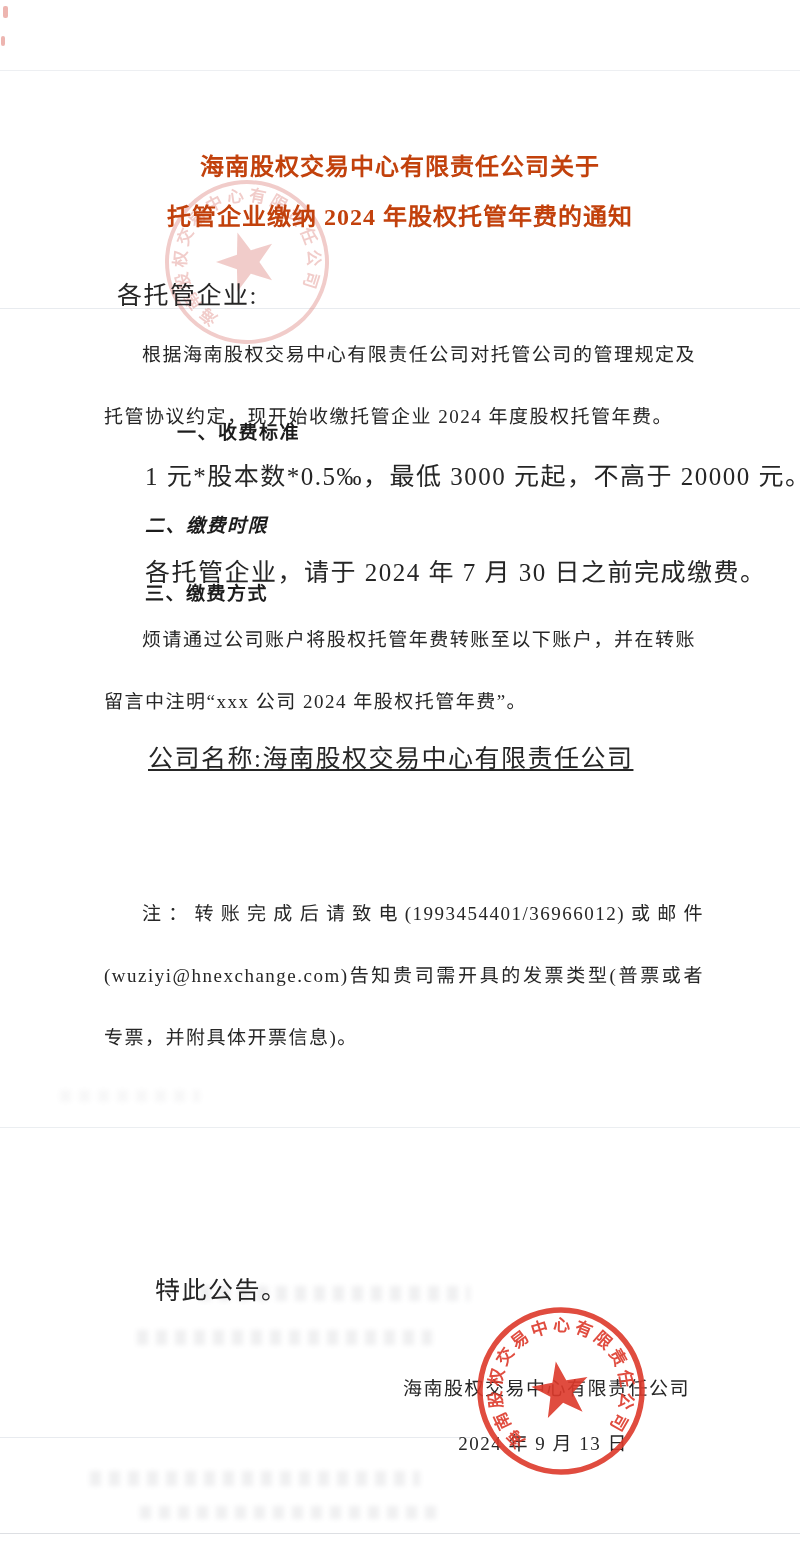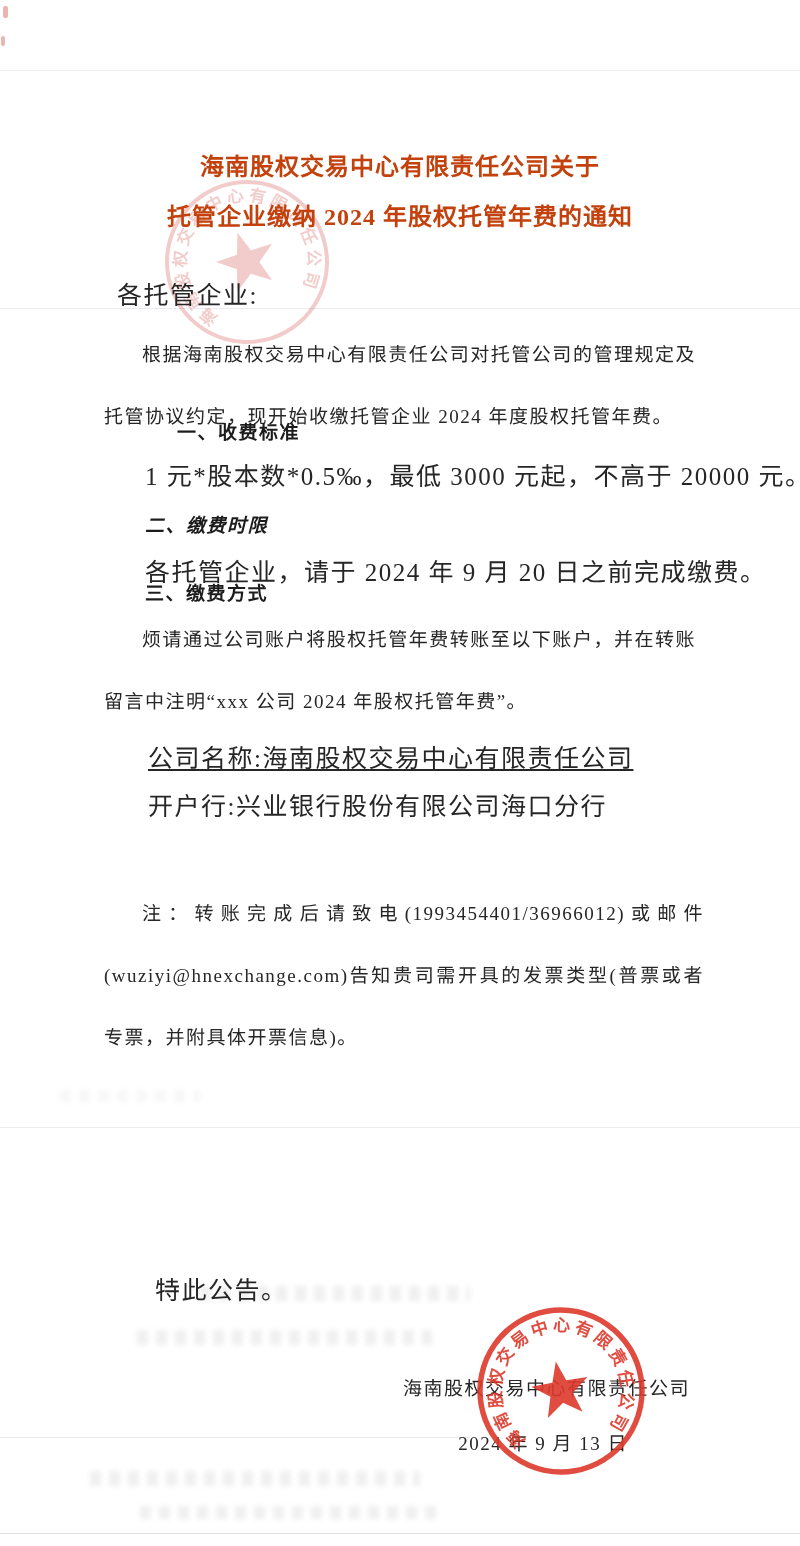--- a/index.html
+++ b/index.html
@@ -62,27 +62,26 @@
   <div class="title-line" style="top:197px;">托管企业缴纳 2024 年股权托管年费的通知</div>
 
   <div class="line" style="left:117px;top:281px;">各托管企业:</div>
 
   <div class="para" style="left:104px;top:324px;width:592px;">根据海南股权交易中心有限责任公司对托管公司的管理规定及托管协议约定，现开始收缴托管企业 2024 年度股权托管年费。</div>
 
   <div class="heading" style="left:145px;top:417px;margin-left:32px;">一、收费标准</div>
   <div class="line" style="left:145px;top:462px;">1 元*股本数*0.5‰，最低 3000 元起，不高于 20000 元。</div>
 
   <div class="heading" style="left:145px;top:510px;font-style:italic;">二、缴费时限</div>
-  <div class="line" style="left:145px;top:558px;">各托管企业，请于 2024 年 9 月 20 日之前完成缴费。</div>
+  <div class="line" style="left:145px;top:558px;">各托管企业，请于 2024 年 7 月 30 日之前完成缴费。</div>
 
   <div class="heading" style="left:145px;top:578px;">三、缴费方式</div>
   <div class="para" style="left:104px;top:609px;width:592px;">烦请通过公司账户将股权托管年费转账至以下账户，并在转账留言中注明“xxx 公司 2024 年股权托管年费”。</div>
 
   <div class="line" style="left:148px;top:744px;text-decoration:underline;">公司名称:海南股权交易中心有限责任公司</div>
-  <div class="line" style="left:148px;top:792px;">开户行:兴业银行股份有限公司海口分行</div>
 
   <div class="para" style="left:104px;top:883px;width:600px;">注：转账完成后请致电(1993454401/36966012)或邮件(wuziyi@hnexchange.com)告知贵司需开具的发票类型(普票或者专票，并附具体开票信息)。</div>
 
   <div class="line" style="left:155px;top:1276px;">特此公告。</div>
 
   <div class="sig" style="right:110px;top:1373px;">海南股权交易中心有限责任公司</div>
   <div class="sig" style="right:172px;top:1428px;">2024 年 9 月 13 日</div>
 
   <svg class="seal seal-bottom" width="200" height="200" viewBox="-100 -100 200 200">
     <defs>

